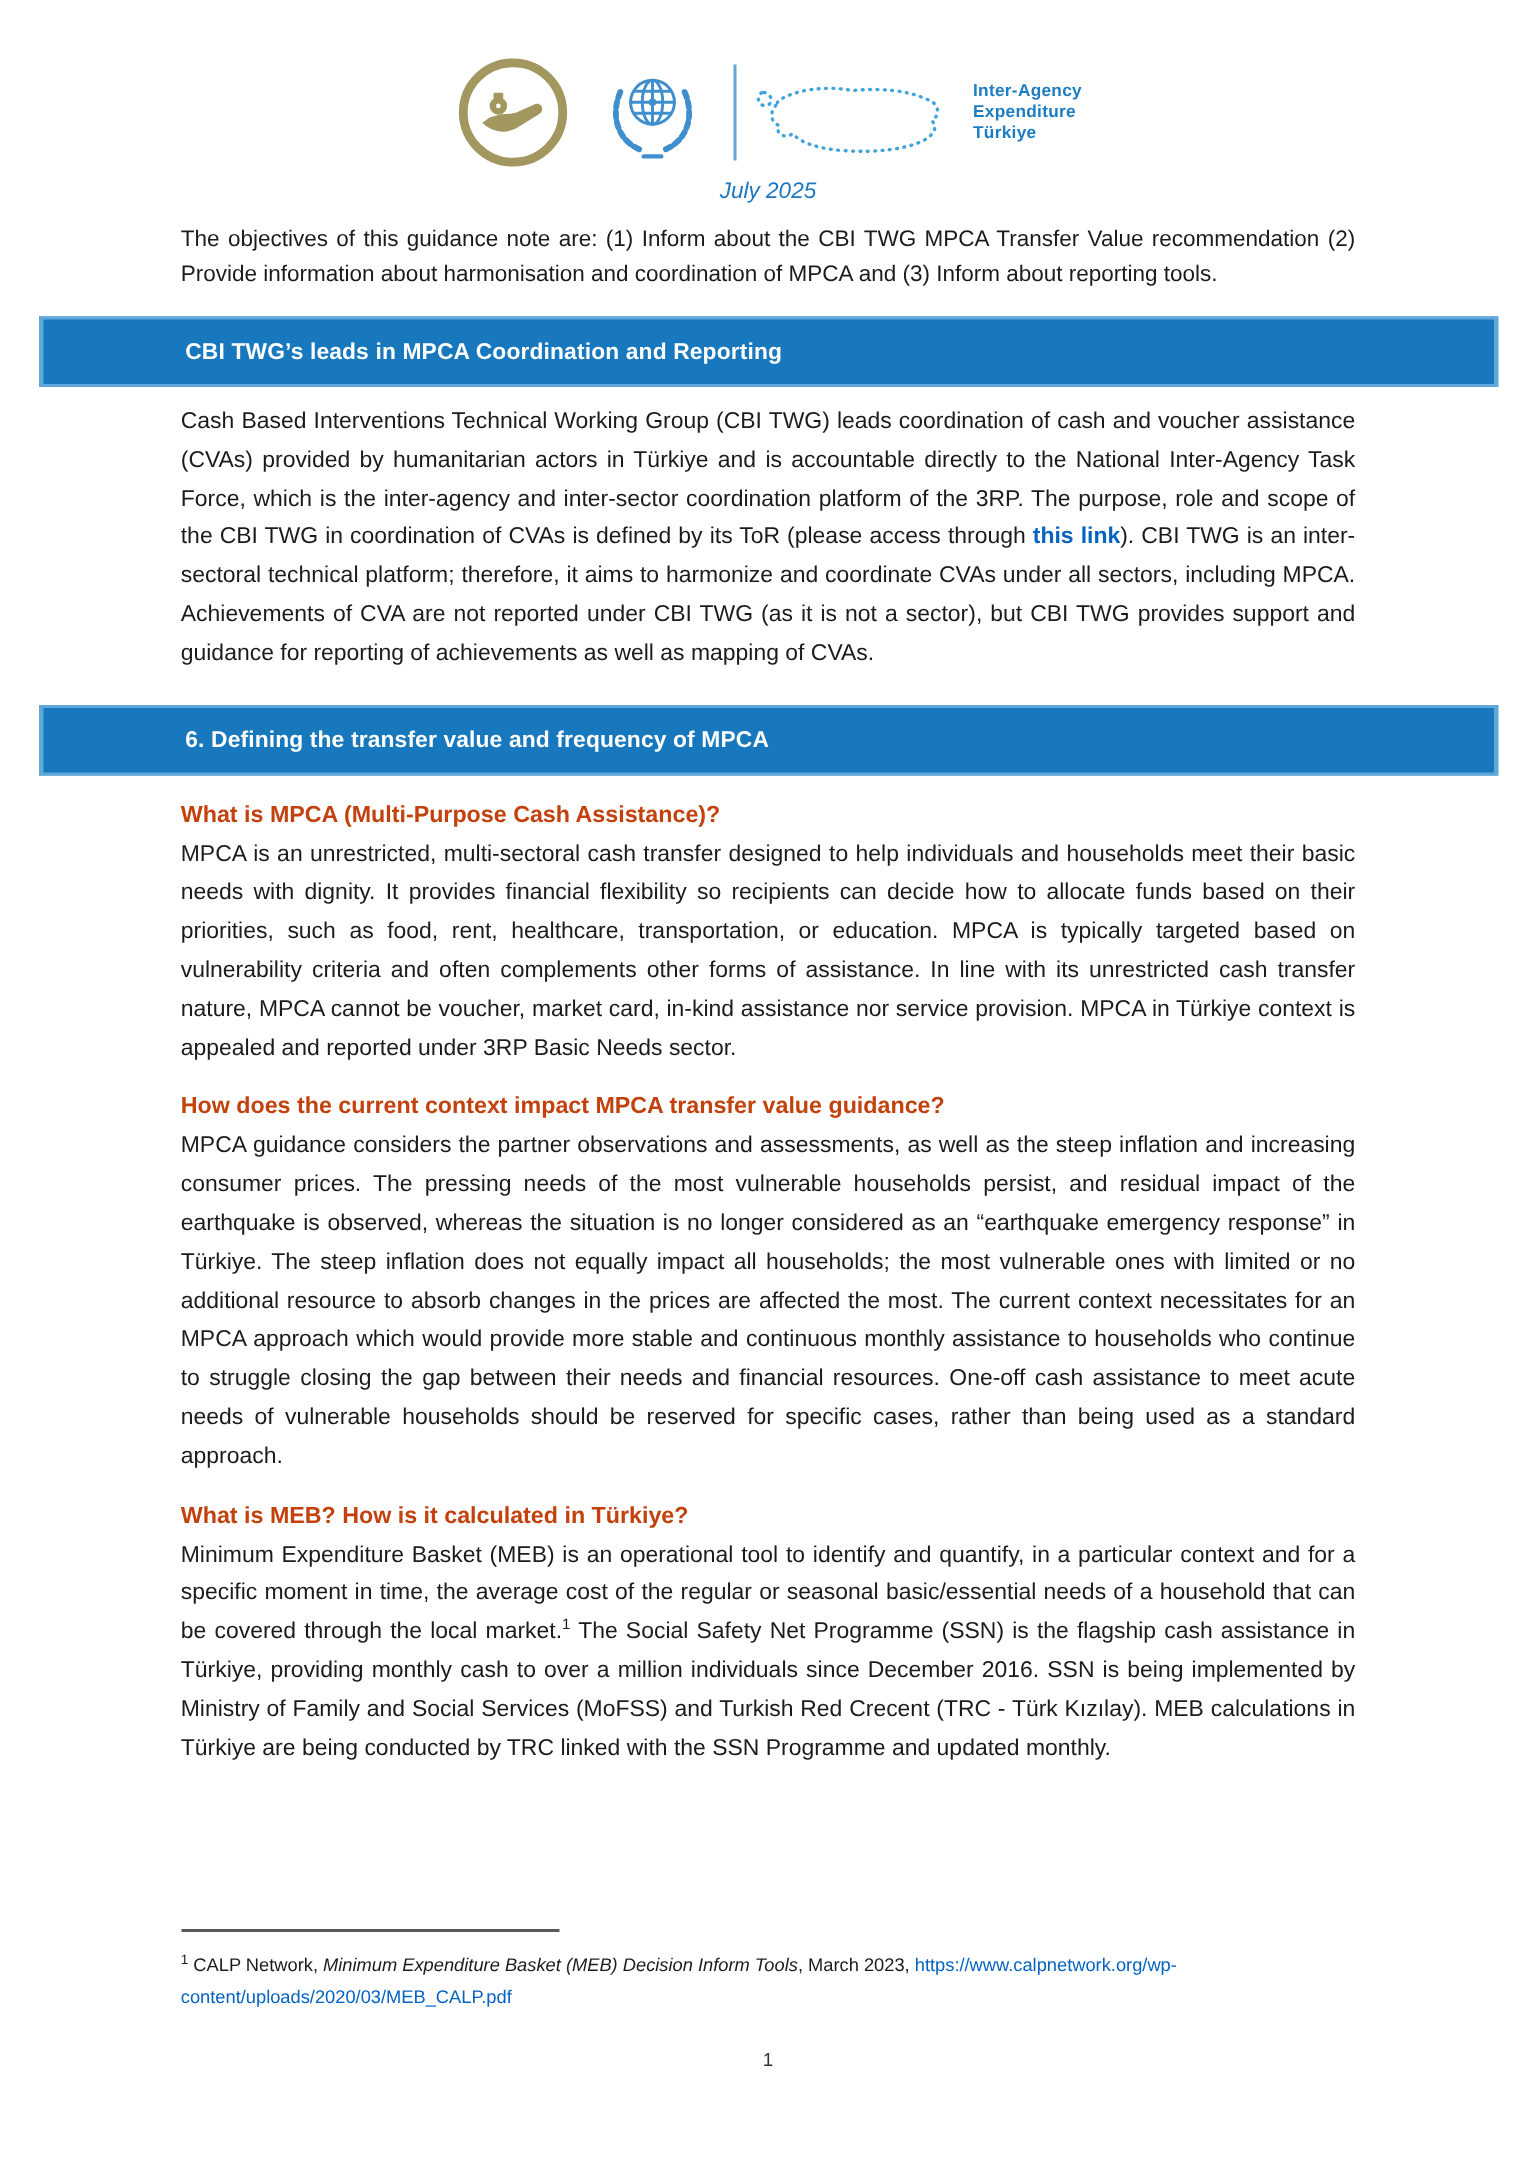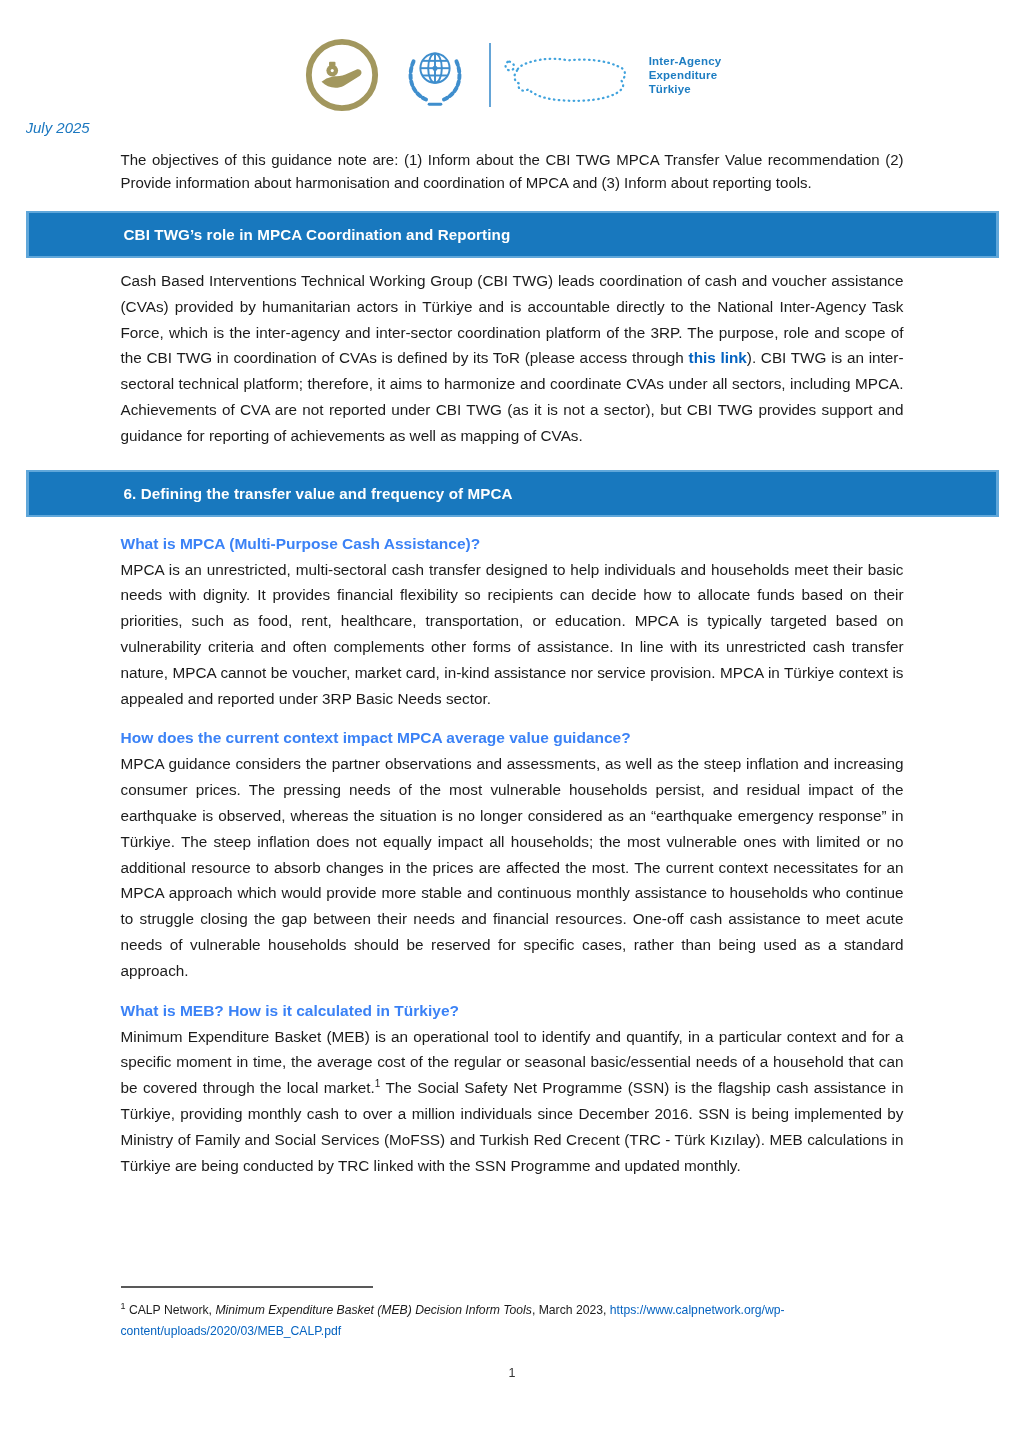--- a/index.html
+++ b/index.html
@@ -40,20 +40,21 @@
   .title {
     margin: 31px 88px 0;
     text-align: center;
     font-size: 17.5px;
     font-weight: bold;
     color: #1c78c0;
     letter-spacing: .1px;
   }
   .date {
     margin-top: 4px;
+    text-align: center;
     font-size: 15px;
     font-style: italic;
     color: #1c78c0;
     font-weight: 500;
   }
   .objectives {
     margin: 13px 95px 0;
     font-size: 15px;
     line-height: 22.5px;
     text-align: justify;
@@ -84,21 +85,21 @@
     margin: 10px 95px 0;
     font-size: 15.3px;
     line-height: 25.8px;
     text-align: justify;
     text-align-last: left;
   }
   h2.subhead {
     margin: 18px 95px 0;
     font-size: 15.5px;
     font-weight: bold;
-    color: #3b82f6;
+    color: #c2410c;
   }
   .subbody {
     margin: 4px 95px 0;
     font-size: 15.3px;
     line-height: 25.8px;
     text-align: justify;
     text-align-last: left;
   }
   a.link {
     color: #0563c1;
@@ -182,33 +183,33 @@
       <div>Expenditure</div>
       <div>Türkiye</div>
     </div>
   </header>
 
   <div class="date">July 2025</div>
 
   <p class="objectives">The objectives of this guidance note are: (1) Inform about the CBI TWG MPCA Transfer Value recommendation (2) Provide information about harmonisation and coordination of MPCA and (3) Inform about reporting tools.</p>
 
   <div class="banner">
-    <span>CBI TWG’s role in MPCA Coordination and Reporting</span>
+    <span>CBI TWG’s leads in MPCA Coordination and Reporting</span>
   </div>
 
   <p class="body"><span>Cash Based Interventions Technical Working Group (CBI TWG) leads coordination of cash and voucher assistance (CVAs) provided by humanitarian actors in Türkiye and is accountable directly to the National Inter-Agency Task Force, which is the inter-agency and inter-sector coordination platform of the 3RP. The purpose, role and scope of the CBI TWG in coordination of CVAs is defined by its ToR (please access through </span><a class="link bold">this link</a><span>). CBI TWG is an inter-sectoral technical platform; therefore, it aims to harmonize and coordinate CVAs under all sectors, including MPCA. Achievements of CVA are not reported under CBI TWG (as it is not a sector), but CBI TWG provides support and guidance for reporting of achievements as well as mapping of CVAs.</span></p>
 
   <div class="banner second">
     <span>6. Defining the transfer value and frequency of MPCA</span>
   </div>
 
   <h2 class="subhead">What is MPCA (Multi-Purpose Cash Assistance)?</h2>
   <p class="subbody">MPCA is an unrestricted, multi-sectoral cash transfer designed to help individuals and households meet their basic needs with dignity. It provides financial flexibility so recipients can decide how to allocate funds based on their priorities, such as food, rent, healthcare, transportation, or education. MPCA is typically targeted based on vulnerability criteria and often complements other forms of assistance. In line with its unrestricted cash transfer nature, MPCA cannot be voucher, market card, in-kind assistance nor service provision. MPCA in Türkiye context is appealed and reported under 3RP Basic Needs sector.</p>
 
-  <h2 class="subhead">How does the current context impact MPCA average value guidance?</h2>
+  <h2 class="subhead">How does the current context impact MPCA transfer value guidance?</h2>
   <p class="subbody">MPCA guidance considers the partner observations and assessments, as well as the steep inflation and increasing consumer prices. The pressing needs of the most vulnerable households persist, and residual impact of the earthquake is observed, whereas the situation is no longer considered as an “earthquake emergency response” in Türkiye. The steep inflation does not equally impact all households; the most vulnerable ones with limited or no additional resource to absorb changes in the prices are affected the most. The current context necessitates for an MPCA approach which would provide more stable and continuous monthly assistance to households who continue to struggle closing the gap between their needs and financial resources. One-off cash assistance to meet acute needs of vulnerable households should be reserved for specific cases, rather than being used as a standard approach.</p>
 
   <h2 class="subhead">What is MEB? How is it calculated in Türkiye?</h2>
   <p class="subbody"><span>Minimum Expenditure Basket (MEB) is an operational tool to identify and quantify, in a particular context and for a specific moment in time, the average cost of the regular or seasonal basic/essential needs of a household that can be covered through the local market.</span><sup class="fn-ref">1</sup><span> The Social Safety Net Programme (SSN) is the flagship cash assistance in Türkiye, providing monthly cash to over a million individuals since December 2016. SSN is being implemented by Ministry of Family and Social Services (MoFSS) and Turkish Red Crecent (TRC - Türk Kızılay). MEB calculations in Türkiye are being conducted by TRC linked with the SSN Programme and updated monthly.</span></p>
 
   <div class="footnote-area">
     <div class="footnote-rule"></div>
     <p class="footnote"><sup>1</sup><span> CALP Network, </span><em>Minimum Expenditure Basket (MEB) Decision Inform Tools</em><span>, March 2023, </span><a class="link">https://www.calpnetwork.org/wp-content/uploads/2020/03/MEB_CALP.pdf</a></p>
   </div>
 

